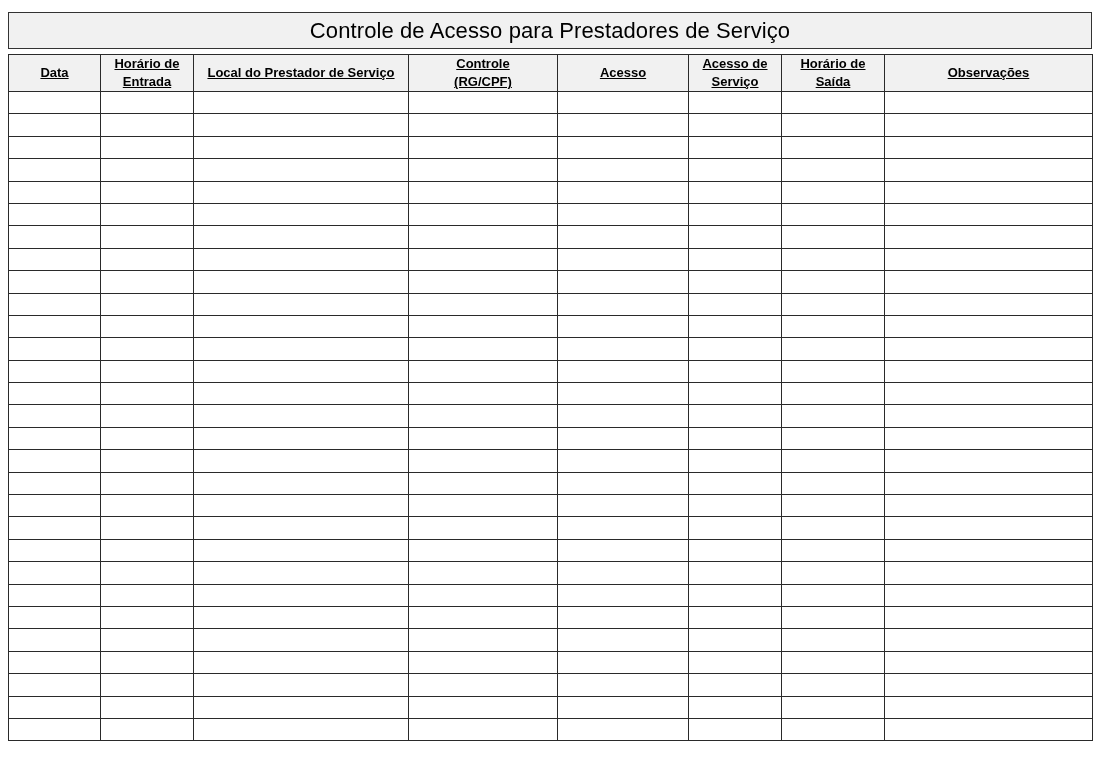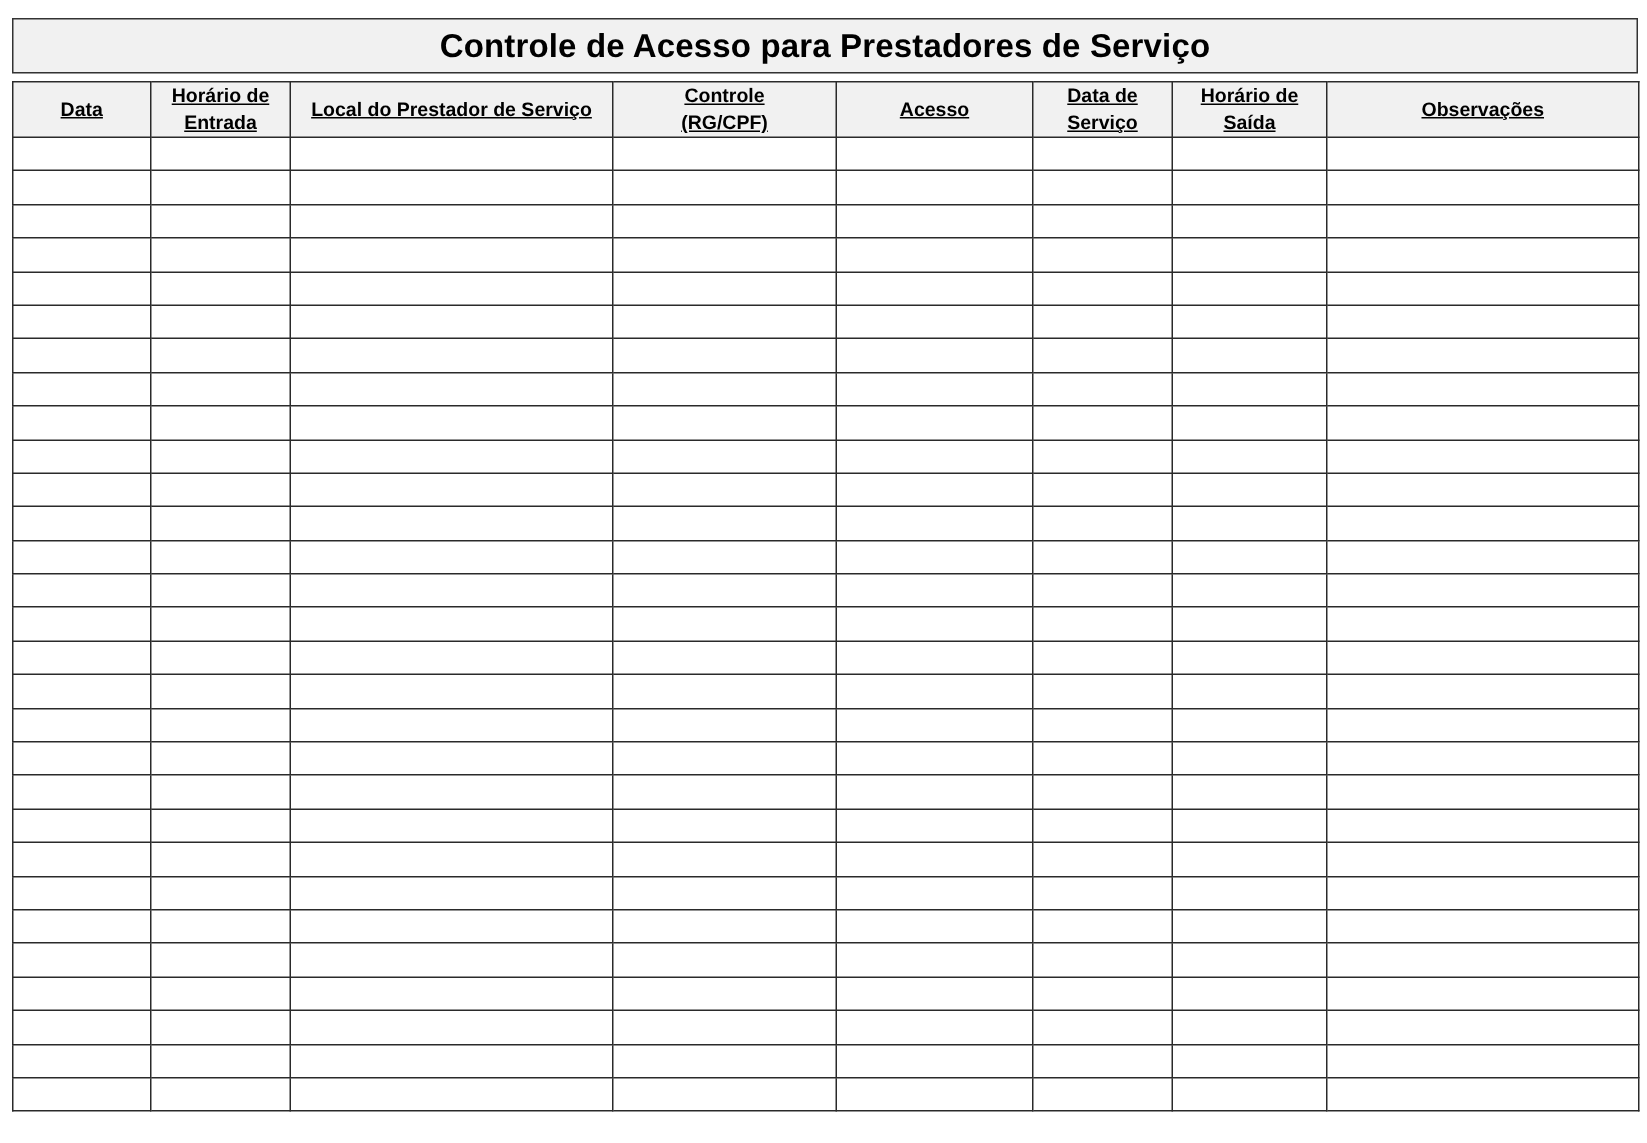--- a/index.html
+++ b/index.html
@@ -1,21 +1,21 @@
 <!DOCTYPE html>
 <html><head>
 <meta charset="utf-8">
 <style>
   html, body { margin:0; padding:0; background:#ffffff; }
   body { width:1098px; height:762px; position:relative; overflow:hidden;
          font-family:"Liberation Sans", sans-serif; color:#000; }
   .title-box { position:absolute; left:8px; top:12px; width:1082px; height:35px;
                background:#f1f1f1; border:1px solid #333;
                display:flex; align-items:center; justify-content:center; }
-  .title-box span { font-size:22px; font-weight:bold; letter-spacing:0.1px; }
+  .title-box span { font-size:22px; font-weight:normal; letter-spacing:0.1px; }
   table.sheet { position:absolute; left:8px; top:54px; border-collapse:collapse;
                 table-layout:fixed; width:1084px;text-decoration:underline; }
   table.sheet th, table.sheet td { border:1.5px solid #2a2a2a; padding:0; }
   table.sheet th { background:#f1f1f1; height:34px; font-size:13px; font-weight:bold;
                    line-height:18px; text-align:center; vertical-align:middle; }
   table.sheet td { height:21.4px; background:#fff; }
 </style>
 </head>
 <body>
 
@@ -34,21 +34,21 @@
       <col style="width: 103px;">
       <col style="width: 208px;">
     </colgroup>
   <thead>
     <tr>
       <th><span>Data</span></th>
       <th><span>Horário de</span><br><span>Entrada</span></th>
       <th><span>Local do Prestador de Serviço</span></th>
       <th><span>Controle</span><br><span>(RG/CPF)</span></th>
       <th><span>Acesso</span></th>
-      <th><span>Data de</span><br><span>Serviço</span></th>
+      <th><span>Acesso de</span><br><span>Serviço</span></th>
       <th><span>Horário de</span><br><span>Saída</span></th>
       <th><span>Observações</span></th>
     </tr>
   </thead>
   <tbody id="rows">
       <tr>
         <td></td>
         <td></td>
         <td></td>
         <td></td>

